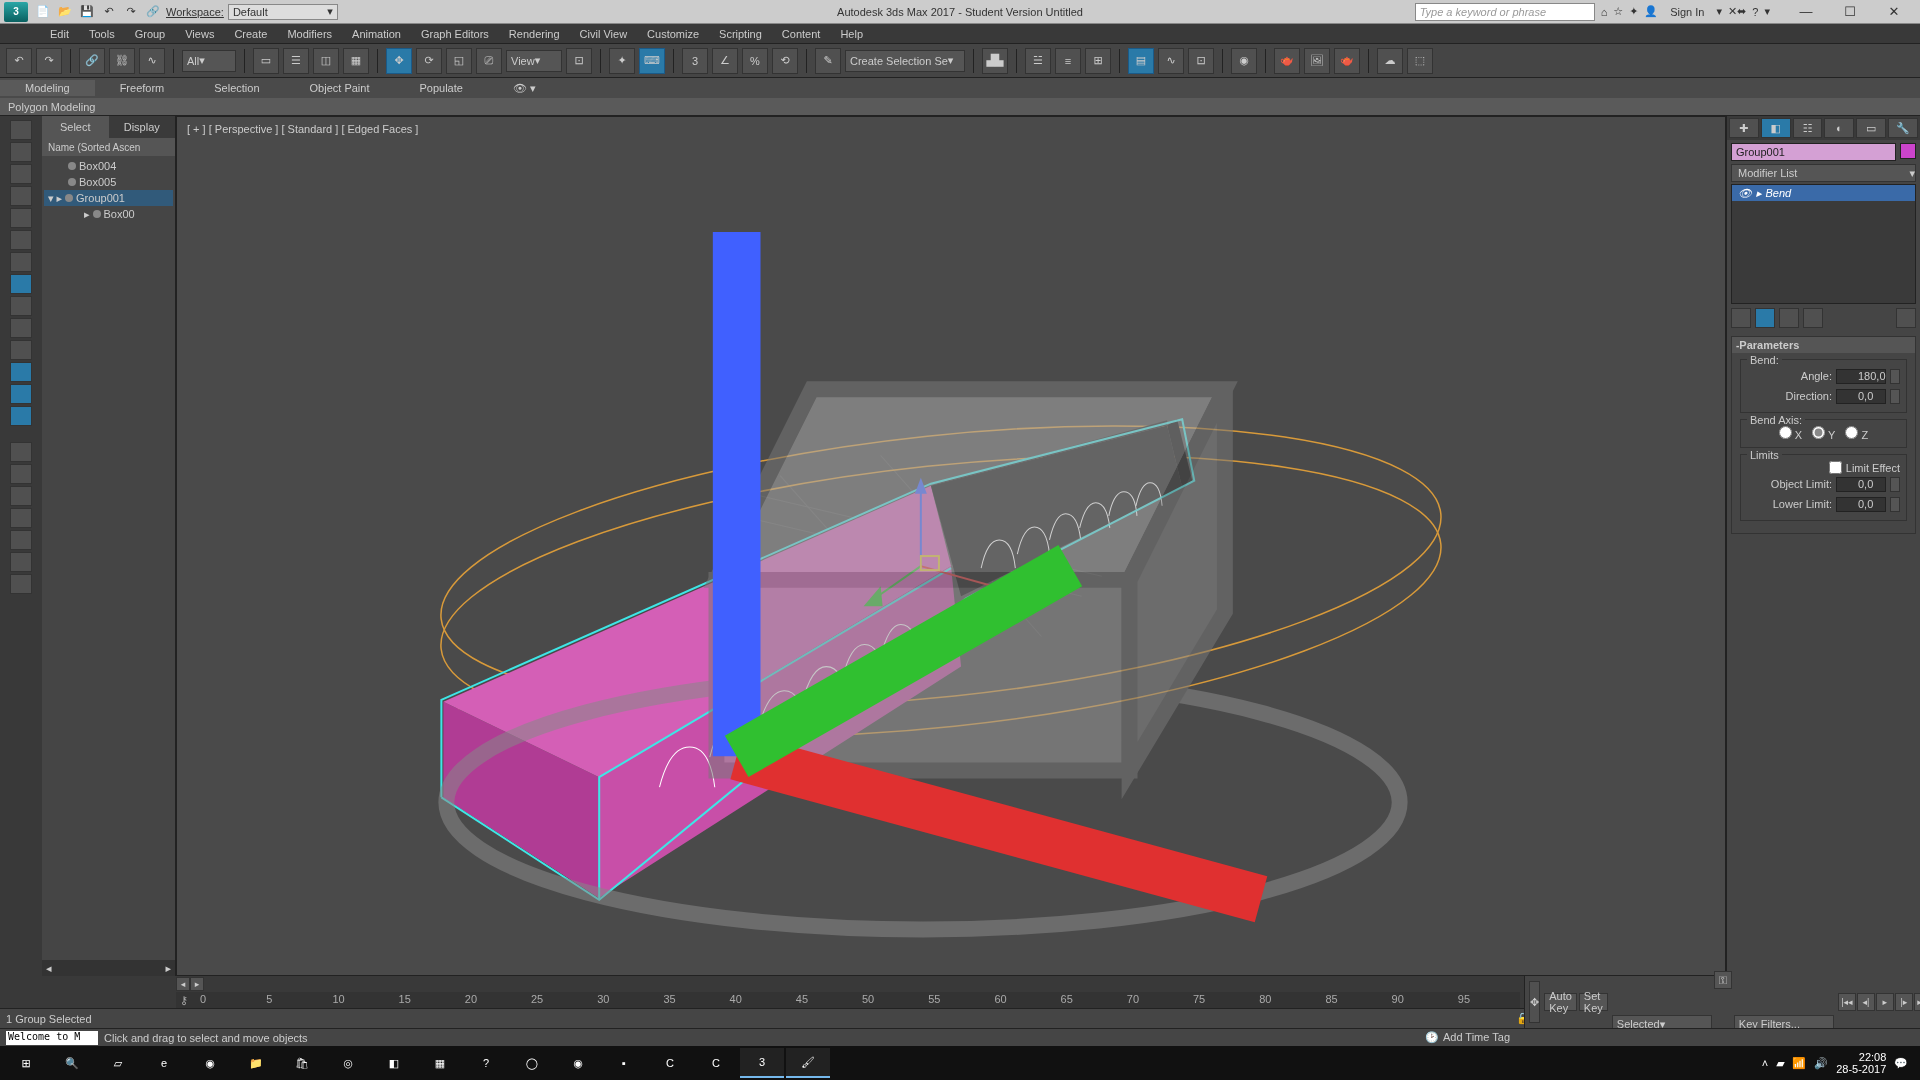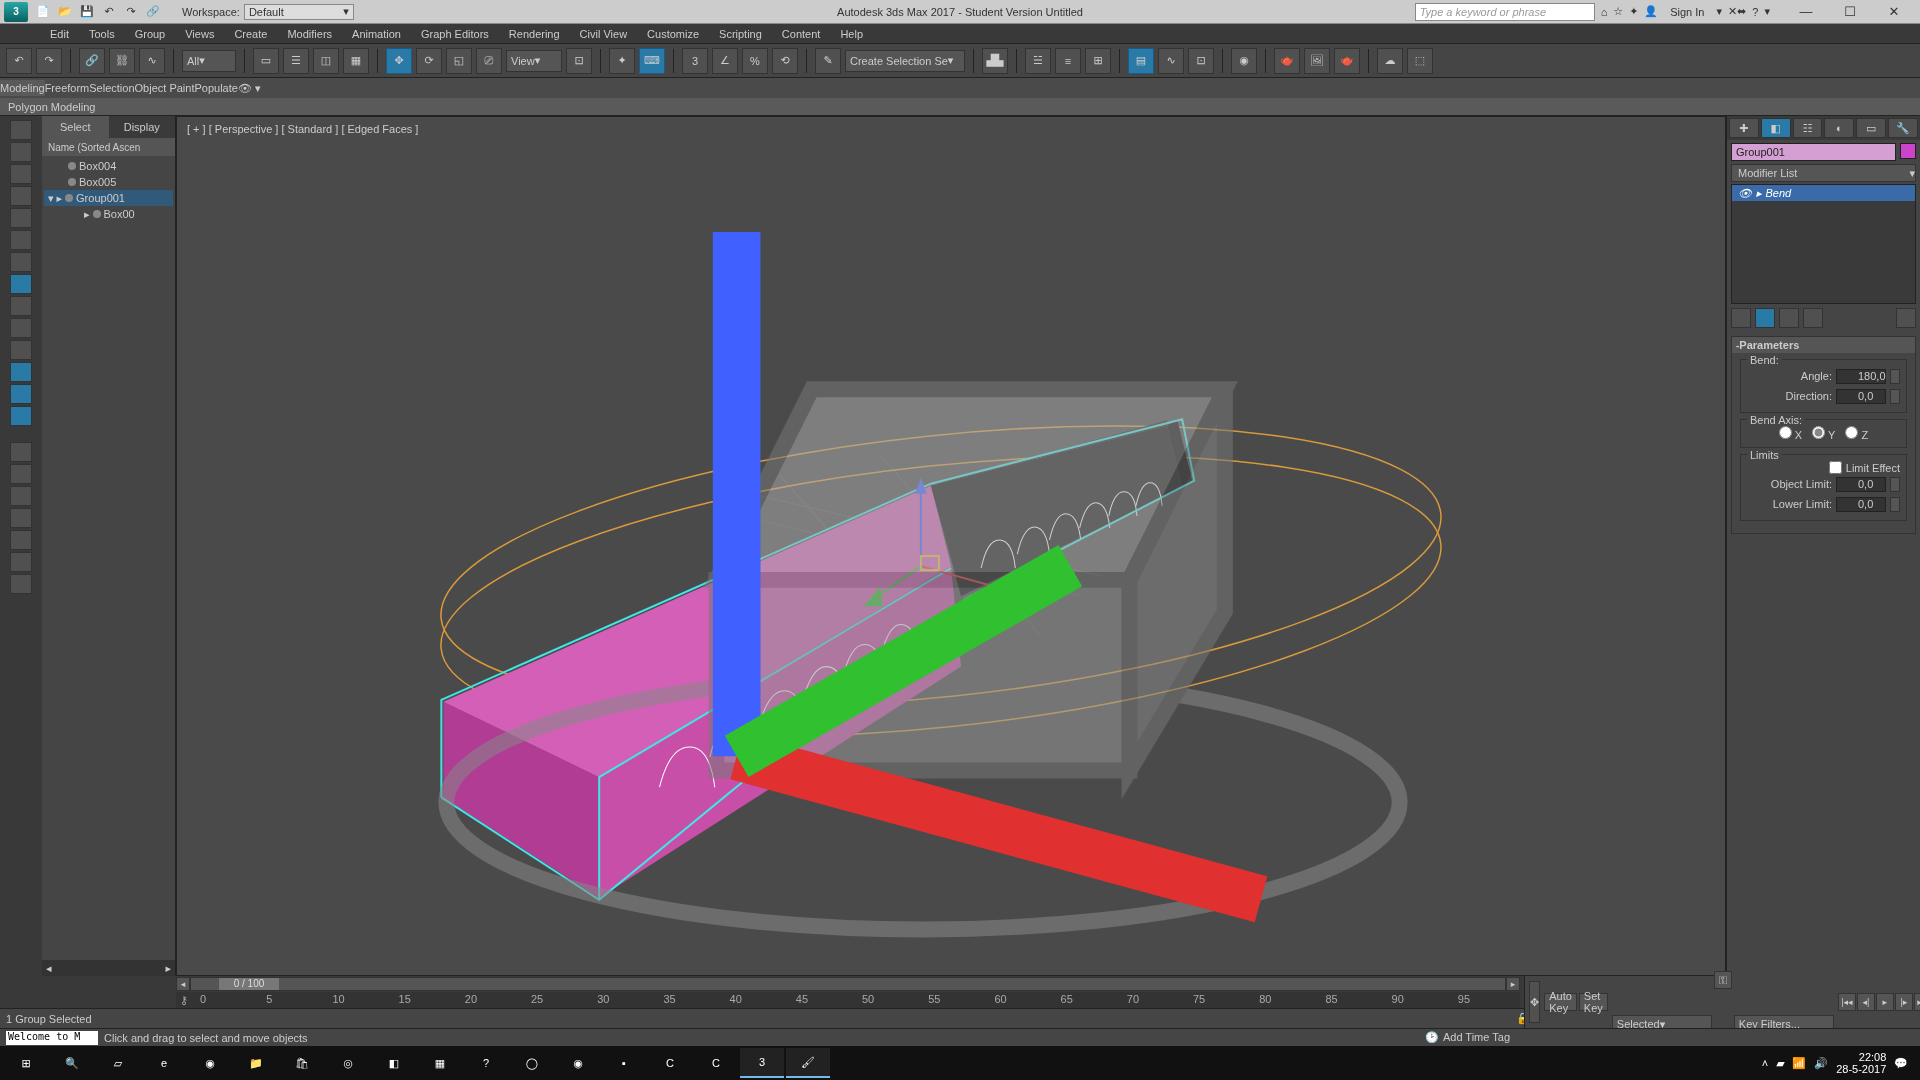--- a/index.html
+++ b/index.html
@@ -3,21 +3,21 @@
 <meta charset="utf-8">
 <style>
 * { margin: 0; padding: 0; box-sizing: border-box; font-family: "Segoe UI", Arial, sans-serif; font-size: 11px; user-select: none; }
 body { background: #393939; color: #cccccc; overflow: hidden; width: 1920px; height: 1080px; position: relative; }
 
 
 .titlebar { height: 24px; background: #cccccc; display: flex; align-items: center; padding-left: 4px; border-bottom: 1px solid #888; color: #333; }
 .titlebar .app-icon { width: 24px; height: 20px; background: linear-gradient(#2aa6a6,#0a6060); color:#fff; display:flex; align-items:center; justify-content:center; font-size:10px; font-weight:bold; border-radius:2px; margin-right:6px;}
 .titlebar .qat { display: flex; gap: 4px; align-items: center; }
 .titlebar .qat .ico { width: 18px; height: 18px; display: inline-flex; align-items:center; justify-content:center; }
-.titlebar .ws-label { margin-left: 16px; padding: 0 4px; }
+.titlebar .ws-label { margin-left: 0; padding: 0 4px; text-decoration: underline; }
 .titlebar .ws-select { width: 110px; height: 16px; background: #ddd; border: 1px solid #888; padding: 0 4px; display:flex; align-items:center; justify-content:space-between;}
 .titlebar .title-text { position:absolute; left:50%; transform:translateX(-50%); color:#333; }
 .titlebar .right { margin-left:auto; display:flex; align-items:center; gap:6px; padding-right:4px; }
 .titlebar .searchbox { width: 180px; height: 18px; background: #fff; border: 1px solid #888; color: #999; font-style: italic; padding: 0 4px; display:flex; align-items:center; }
 .titlebar .signin { padding:0 6px; }
 .titlebar .winbtns { display:flex; gap:0; margin-left:8px; }
 .titlebar .winbtns div { width: 44px; height: 20px; display:flex; align-items:center; justify-content:center; font-size:13px; }
 
 
 .menubar { height: 20px; background: #393939; display: flex; align-items: center; padding-left: 40px; border-bottom: 1px solid #222; }
@@ -25,21 +25,21 @@
 
 
 .maintoolbar { height: 34px; background: #454545; display: flex; align-items: center; padding: 0 6px; gap: 4px; border-bottom:1px solid #222; }
 .maintoolbar .tb { width: 26px; height: 26px; background:#505050; border:1px solid #333; display:flex; align-items:center; justify-content:center; color:#ccc; }
 .maintoolbar .tb.active { background:#2a7aa8; border-color:#1a5a88; }
 .maintoolbar .sep { width:1px; height:24px; background:#222; margin:0 4px; }
 .maintoolbar .dd { height:22px; background:#555; border:1px solid #333; padding:0 4px; display:flex; align-items:center; color:#ccc; }
 
 
 .ribbon { height: 20px; background: #4a4a4a; display:flex; align-items:center; }
-.ribbon .tab { padding: 2px 0; color:#ccc; }
+.ribbon .tab { padding: 2px 25px; color:#ccc; }
 .ribbon .tab.active { background:#5a5a5a; }
 .subribbon { height: 18px; background:#5a5a5a; padding-left:8px; display:flex; align-items:center; color:#ccc; border-bottom:1px solid #222; }
 
 
 .main { position:absolute; top:116px; bottom:70px; left:0; right:0; display:flex; }
 .left-tools { width: 42px; background:#393939; display:flex; flex-direction:column; align-items:center; gap:2px; padding-top:4px; }
 .left-tools .lt { width: 22px; height: 20px; background:#505050; border:1px solid #333; }
 .left-tools .lt.blue { background:#2a7aa8; }
 .left-tools .gap { height:12px; }
 
@@ -459,23 +459,20 @@
             <div class="sp-btn"></div>
           </div>
         </div>
       </div>
     </div>
   </div>
 </div>
 
 <div class="timeslider">
   <div class="L">◂</div>
-  <div class="bar">
-      <div class="thumb">0 / 100</div>
-    </div>
   <div class="R">▸</div>
 </div>
 
 <div class="timeruler">
   <span style="margin-right:10px">⚷</span>
 <span class="tick" style="left: 24px;">0</span>
     <span class="tick" style="left: 90.2px;">5</span>
     <span class="tick" style="left: 156.4px;">10</span>
     <span class="tick" style="left: 222.6px;">15</span>
     <span class="tick" style="left: 288.8px;">20</span>

